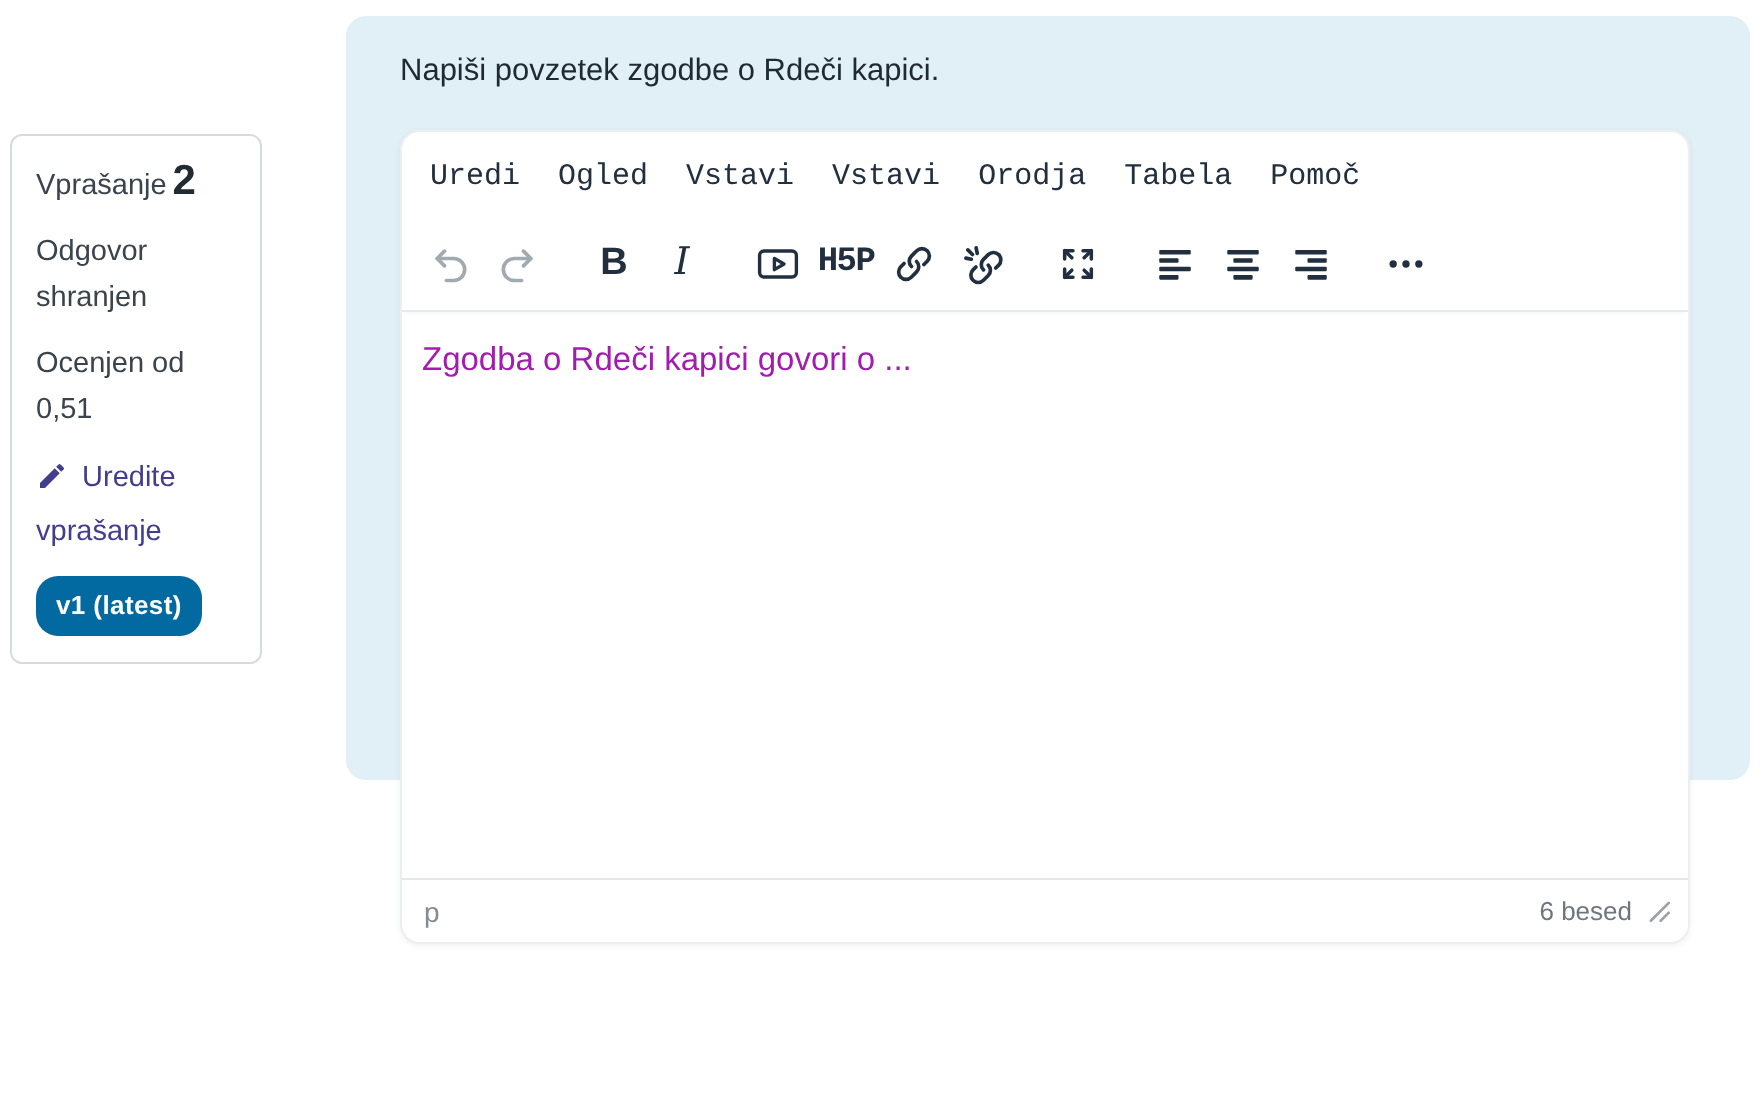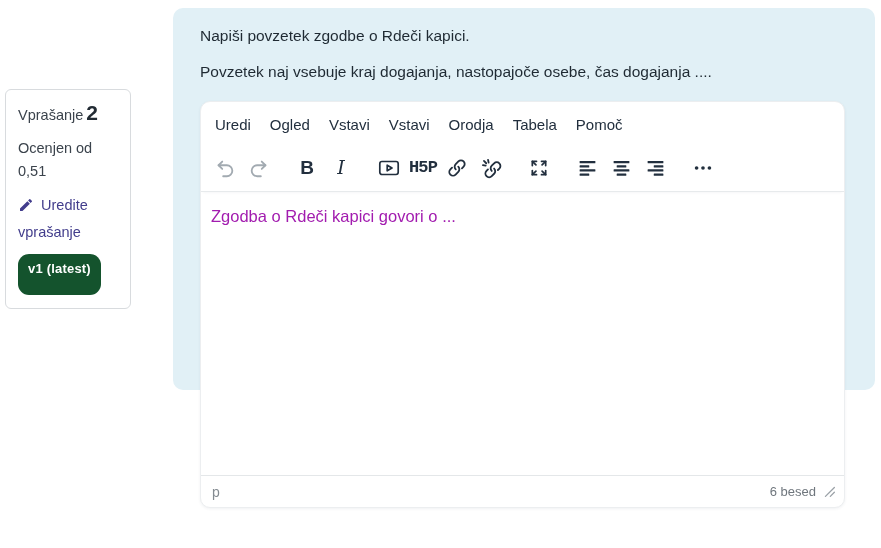--- a/index.html
+++ b/index.html
@@ -26,23 +26,23 @@
   .info-row:last-child { margin-bottom: 0; }
   .q-label { font-size: 14.5px; color: #3b434c; }
   .q-number { font-size: 21px; font-weight: 700; color: #222b33; margin-left: 3px; }
   .info-link {
     color: #423d8c; text-decoration: none; cursor: pointer;
     display: inline; line-height: 24px;
   }
   .info-link .ic { vertical-align: -3px; margin-right: 3px; }
   .version-badge {
     display: inline-block;
-    background: #14532d; color: #ffffff;
+    background: #0369a1; color: #ffffff;
     font-weight: 700; font-size: 13px;
-    padding: 3px 10px 15px; border-radius: 11px;
+    padding: 3px 10px 4px; border-radius: 11px;
     letter-spacing: .2px;
   }
 
   
   .main-box {
     flex: 1;
     background: #e1f0f6;
     border-radius: 10px;
     height: 382px;
     padding: 17px 30px 14px 27px;
@@ -53,21 +53,21 @@
   .editor {
     margin-top: 19px;
     background: #fff;
     border: 1px solid #eceef0;
     border-radius: 10px;
     height: 407px;
     display: flex; flex-direction: column;
     box-shadow: 0 1px 3px rgba(40,60,80,.07);
     overflow: hidden;
   }
-  .menubar { display: flex; align-items: center; height: 42px; padding: 2px 6px 0; flex: none; }
+  .menubar { display: flex; align-items: center; height: 42px; padding: 2px 6px 0; flex: none; font-family: Liberation Mono, monospace; }
   .menu-item {
     padding: 4px 8px; margin-right: 3px;
     font-size: 15px; color: #222f3e; border-radius: 3px; cursor: pointer;
   }
   .toolbar {
     display: flex; align-items: center; height: 48px; padding: 0 7px;
     border-bottom: 1px solid #e7eaec; flex: none;
     box-shadow: 0 2px 3px -2px rgba(40,60,80,.08);
   }
   .tgroup { display: flex; align-items: center; margin-right: 14px; }
@@ -98,35 +98,35 @@
 </style>
 </head>
 <body>
 
 <div class="layout">
 
   <div class="info-box">
     <div class="info-row">
       <span class="q-label">Vprašanje</span><span class="q-number">2</span>
     </div>
+    <div class="info-row">Odgovor shranjen</div>
     <div class="info-row">Ocenjen od 0,51</div>
     <div class="info-row">
       <a class="info-link"><span class="ic"><svg width="16" height="16" viewBox="0 0 24 24" fill="#423d8c">
               <path d="M3 17.25 V21 h3.75 L17.8 9.94 l-3.75-3.75 L3 17.25 z M20.71 7.04 a.996.996 0 0 0 0-1.41 l-2.34-2.34 a.996.996 0 0 0-1.41 0 l-1.83 1.83 3.75 3.75 1.83-1.83 z"></path>
             </svg></span> <span>Uredite vprašanje</span></a>
     </div>
     <div class="info-row">
       <span class="version-badge">v1 (latest)</span>
     </div>
   </div>
 
   <div class="main-box">
     <div class="qtext">
       <p>Napiši povzetek zgodbe o Rdeči kapici.</p>
-      <p>Povzetek naj vsebuje kraj dogajanja, nastopajoče osebe, čas dogajanja ....</p>
     </div>
 
     <div class="editor">
 
       <div class="menubar">
         <span class="menu-item">Uredi</span>
         <span class="menu-item">Ogled</span>
         <span class="menu-item">Vstavi</span>
         <span class="menu-item">Vstavi</span>
         <span class="menu-item">Orodja</span>

